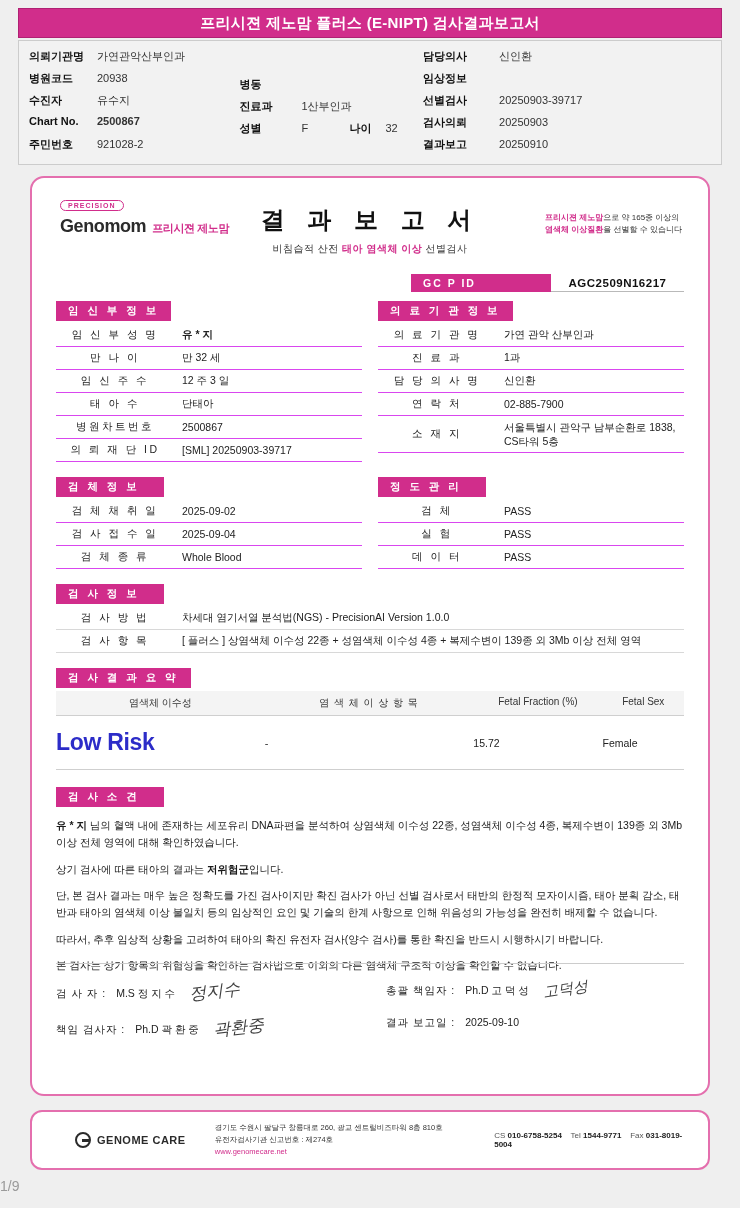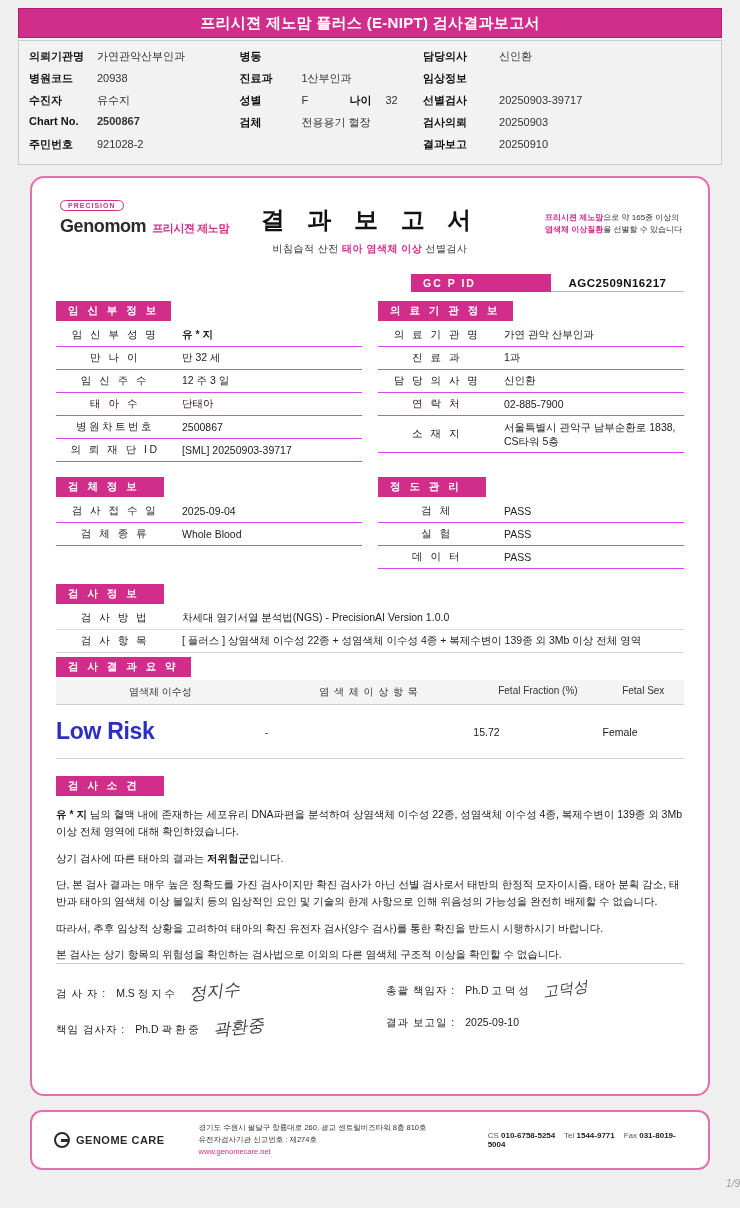--- a/index.html
+++ b/index.html
@@ -39,21 +39,21 @@
   }
   .hdr-cols { display: flex; }
   .hdr-col { }
   .hdr-col.c1 { width: 212px; }
   .hdr-col.c2 { width: 185px; }
   .hdr-col.c3 { width: 290px; }
   .hdr-row { display: flex; height: 22px; align-items: baseline; }
   .hdr-lab { font-weight: bold; color: #111; }
   .hdr-val { color: #333; font-weight: normal; }
   .c1 .hdr-lab { width: 68px; }
-  .c2 .hdr-lab { width: 62px; }
+  .c2 .hdr-lab { width: 62px; margin-top: 28px; }
   .c3 .hdr-lab { width: 76px; }
   .chartno { font-weight: bold; }
   .sex-age { display: flex; }
   .sex-age .v1 { width: 48px; }
   .sex-age .l2 { font-weight: bold; width: 36px; }
 
   
   .card {
     position: absolute; left: 30px; top: 176px; width: 680px; height: 920px;
     background: #ffffff;
@@ -134,21 +134,21 @@
   .full-sec { margin-top: 14px; }
   table.kv2 { width: 100%; border-collapse: collapse; }
   table.kv2 td {
     font-size: 10.5px; color: #222; padding: 4px 2px;
     border-bottom: 1px solid #d8d8d8;
   }
   table.kv2 td.k { width: 118px; text-align: center; letter-spacing: 2.5px; }
   table.kv2 td.v { padding-left: 8px; }
 
   
-  .summary { margin-top: 3px; }
+  .summary { margin-top: 14px; }
   .sum-head {
     display: flex; border-bottom: 1px solid #cfcfcf; background: #f4f4f4;
     font-size: 10px; color: #333; padding: 5px 0;
   }
   .sum-head div { text-align: center; }
   .sh1 { width: 210px; }
   .sh2 { width: 210px; letter-spacing: 1px; }
   .sh3 { width: 130px; }
   .sh4 { width: 82px; }
   .sum-body {
@@ -192,40 +192,40 @@
     font-style: italic; font-size: 15px; color: #2b2b2b;
     margin-left: 14px; transform: rotate(-8deg); display: inline-block; opacity: .9;
   }
 
   
   .footer {
     position: absolute; left: 30px; top: 1110px; width: 680px; height: 60px;
     border: 2px solid #e46fae; border-radius: 12px; background: #fff;
     display: flex; align-items: center; padding: 0 22px;
   }
-  .gc-logo { display: flex; align-items: center; width: 150px; }
+  .gc-logo { display: flex; align-items: center; width: 150px; margin-left: 21px; }
   .gc-mark {
     width: 16px; height: 16px; border-radius: 50%;
     border: 2px solid #2b2b2b; display: inline-block; margin-right: 6px;
     position: relative;
   }
   .gc-mark:after {
     content: ""; position: absolute; left: 5px; top: 5px;
     width: 7px; height: 3px; background: #2b2b2b;
   }
   .gc-text { font-size: 11px; font-weight: bold; color: #2b2b2b; letter-spacing: .5px; }
   .foot-addr { font-size: 7.5px; color: #333; line-height: 1.6; width: 300px; }
   .foot-addr .url { color: #d12d8b; }
   .foot-contact { font-size: 8px; color: #222; margin-left: auto; }
   .foot-contact b { font-weight: bold; }
   .foot-contact .lbl { color: #555; }
 
   .pagenum {
-    position: absolute; left: 0; right: 0; top: 1178px; text-align: right;
-    font-size: 10px; color: #9a9a9a; font-style: italic;
+    position: absolute; left: 0; right: 0; top: 1178px; text-align: left;
+    font-size: 14px; color: #9a9a9a;
   }
 </style>
 </head>
 <body>
 
 <div class="page">
 
   <div class="banner">
     <span class="banner-title">프리시젼 제노맘 플러스 (E-NIPT) 검사결과보고서</span>
   </div>
@@ -262,24 +262,20 @@
         </div>
         <div class="hdr-row">
           <span class="hdr-lab">진료과</span>
           <span class="hdr-val">1산부인과</span>
         </div>
         <div class="hdr-row sex-age">
           <span class="hdr-lab">성별</span>
           <span class="hdr-val v1">F</span>
           <span class="l2">나이</span>
           <span class="hdr-val">32</span>
-        </div>
-        <div class="hdr-row">
-          <span class="hdr-lab">검체</span>
-          <span class="hdr-val">전용용기 혈장</span>
         </div>
       </div>
 
       <div class="hdr-col c3">
         <div class="hdr-row">
           <span class="hdr-lab">담당의사</span>
           <span class="hdr-val">신인환</span>
         </div>
         <div class="hdr-row">
           <span class="hdr-lab">임상정보</span>
@@ -387,20 +383,24 @@
         </div>
       </div>
 
       <div class="gap"></div>
 
       <div class="two-col">
         <div class="col">
           <div class="sec-head"><span class="tag">검 체 정 보</span></div>
           <table class="kv">
             <tbody>
+                <tr>
+                  <td class="k">검 체 채 취 일</td>
+                  <td class="v">2025-09-02</td>
+                </tr>
             <tr>
                   <td class="k">검 사 접 수 일</td>
                   <td class="v">2025-09-04</td>
                 </tr>
             <tr>
                   <td class="k">검 체 종 류</td>
                   <td class="v">Whole Blood</td>
                 </tr>
           </tbody>
             </table>

